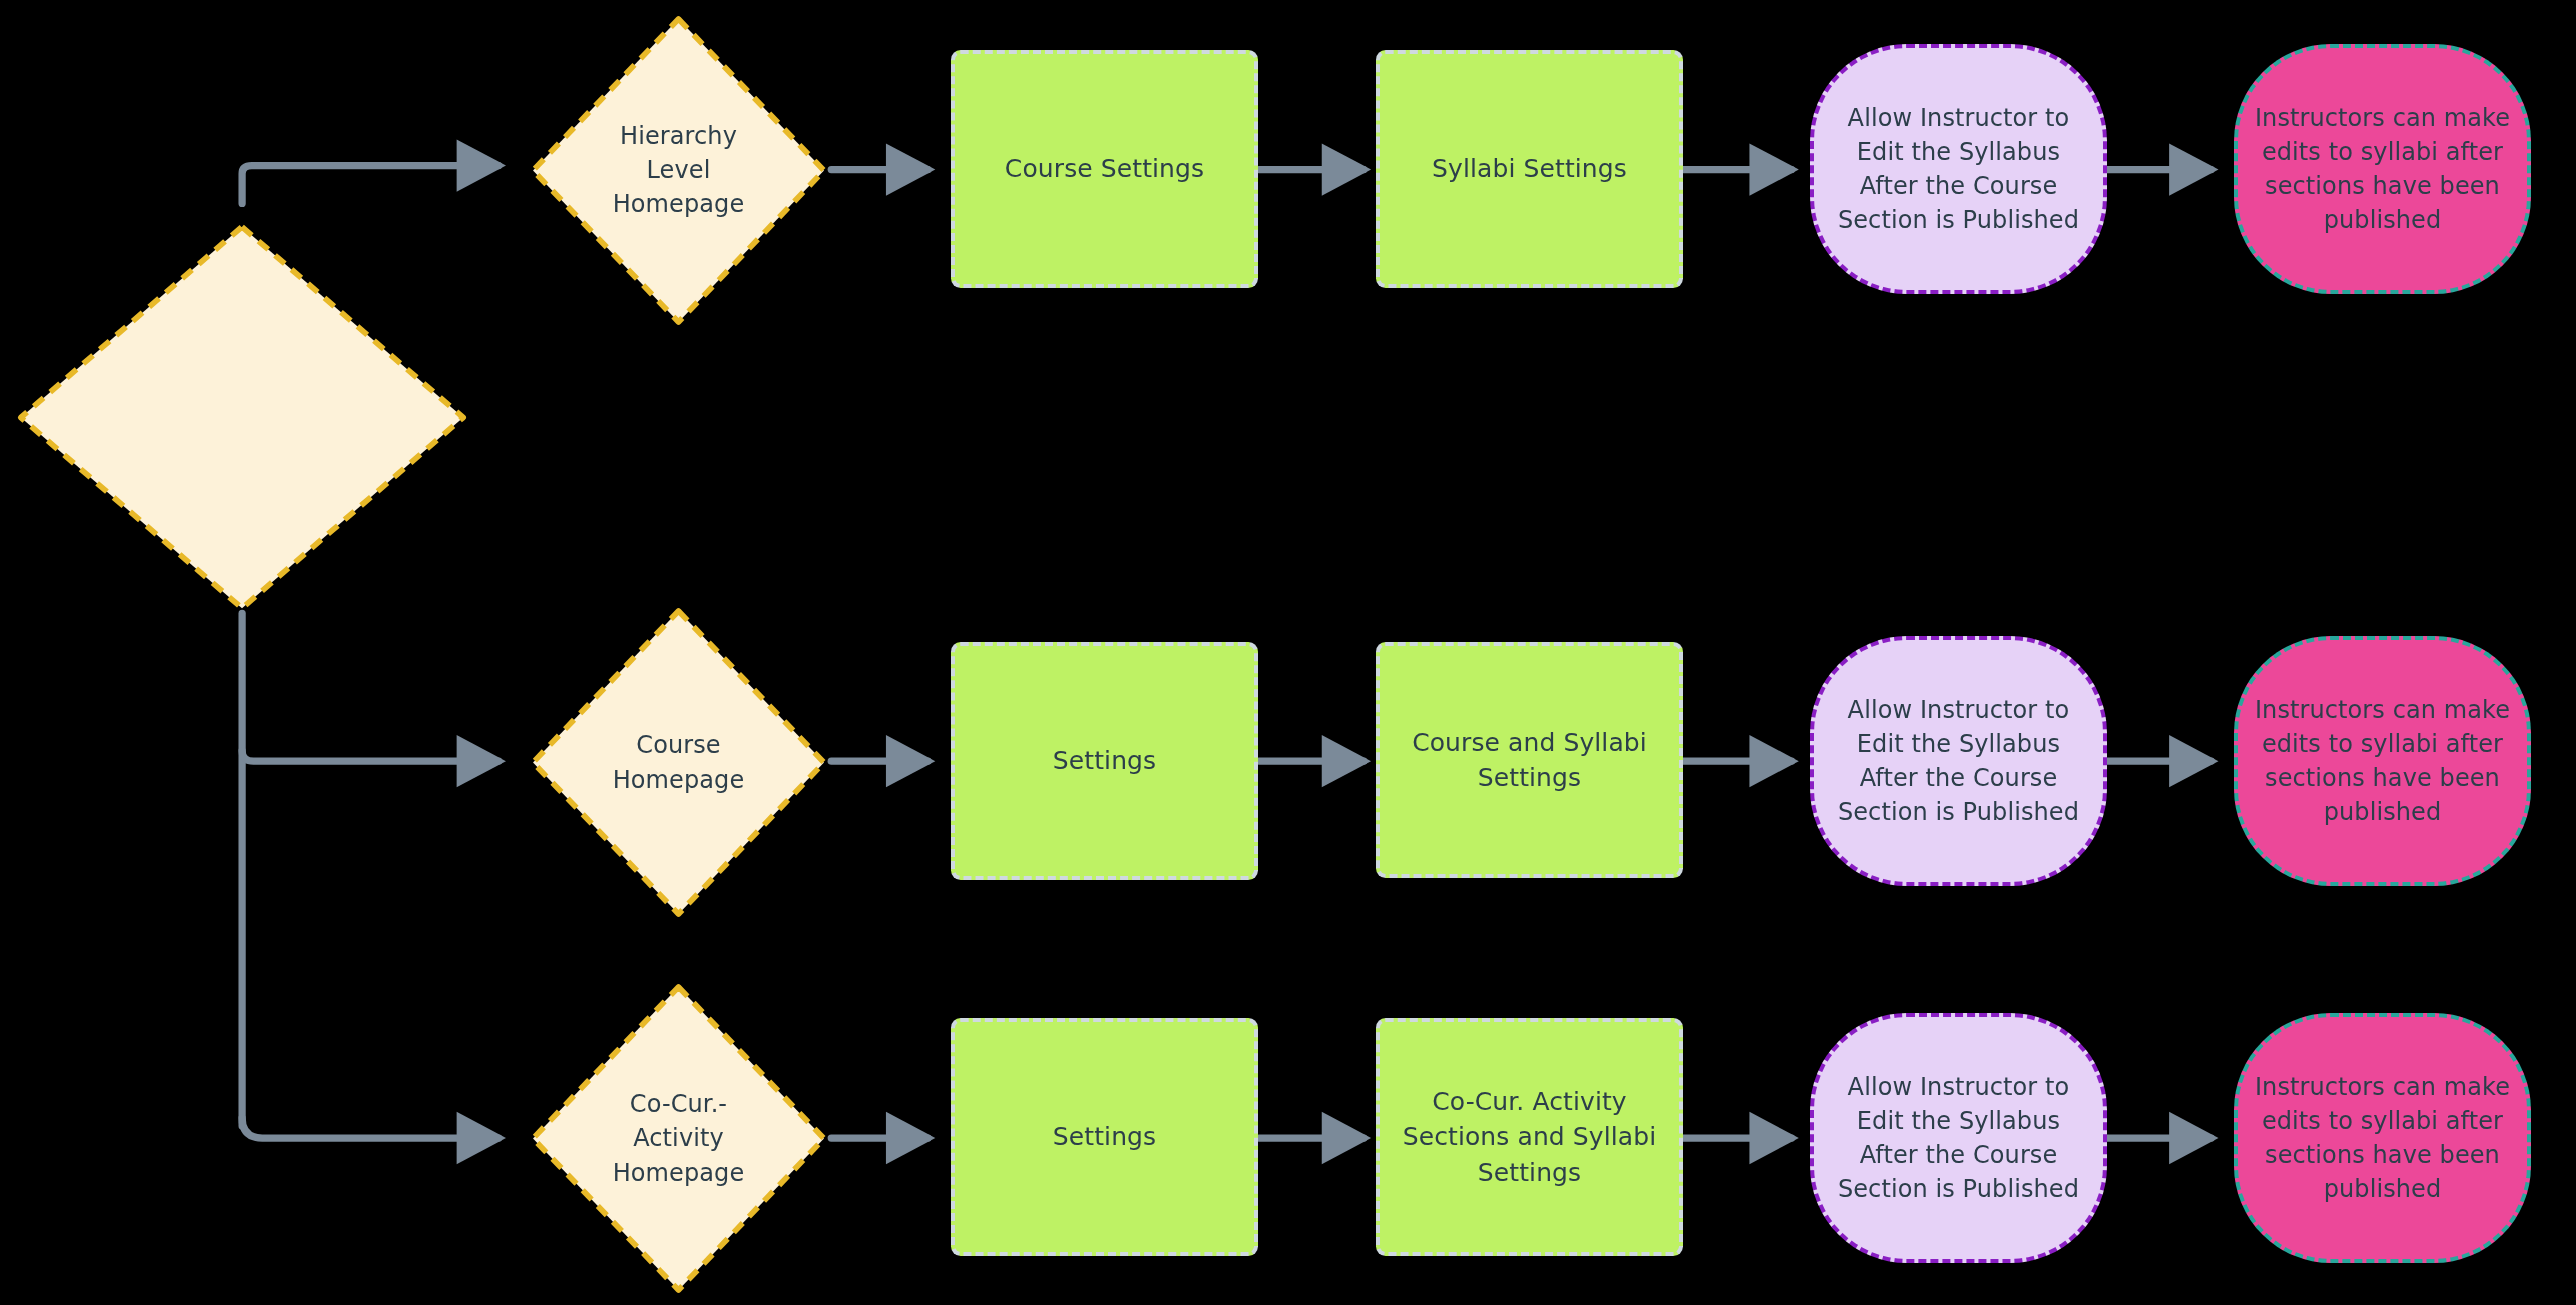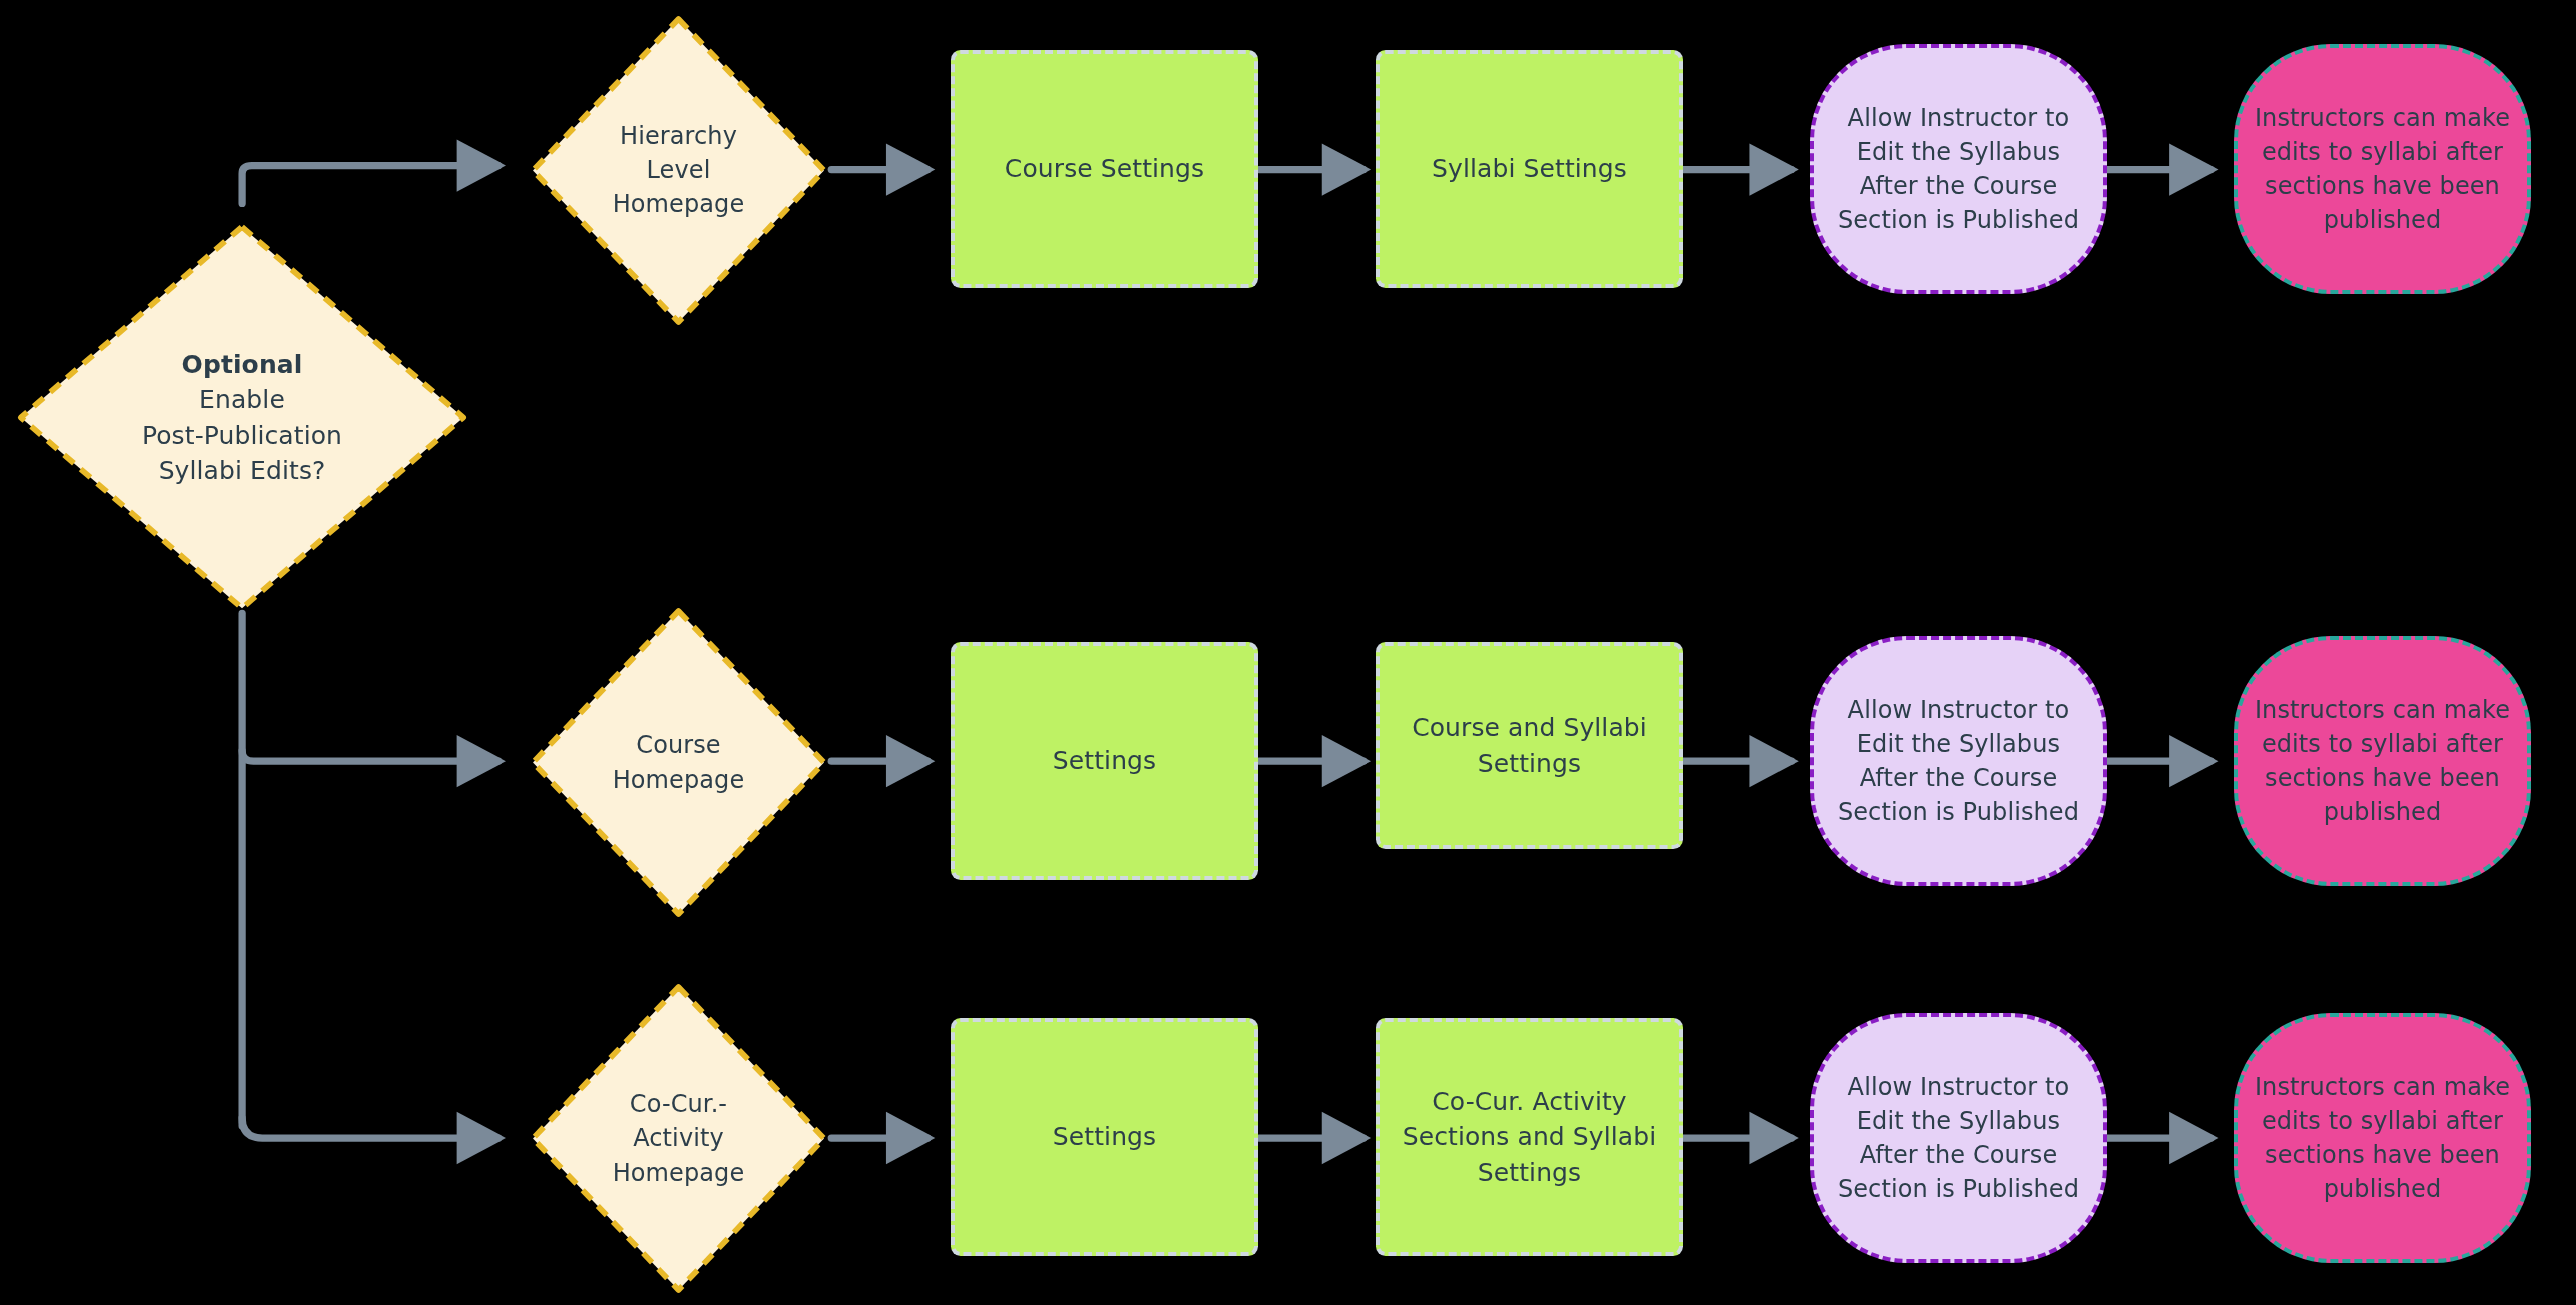--- a/index.html
+++ b/index.html
@@ -117,23 +117,20 @@
       <path d="M1560,1410 L1690,1410" marker-end="url(#ah)"></path>
       <path d="M2085,1410 L2220,1410" marker-end="url(#ah)"></path>
       <path d="M2610,1410 L2740,1410" marker-end="url(#ah)"></path>
     </g>
   </svg>
 
   <div class="node shape-diamond" style="left:16px; top:222px; width:452px; height:391px;">
     <svg class="diamond-bg" viewBox="0 0 560 485" preserveAspectRatio="none">
       <polygon points="280,6 554,242.5 280,479 6,242.5" fill="#fdf2d9" stroke="#e8b929" stroke-width="7" stroke-dasharray="16 11" stroke-linejoin="round"></polygon>
     </svg>
-    <div class="label" style="font-size:25px;"><span class="bold-line">Optional</span><br><span>Enable
-Post-Publication
-Syllabi Edits?</span></div>
   </div>
 
   <div class="node shape-diamond" style="left:529px; top:14.5px; width:299px; height:311px;">
     <svg class="diamond-bg" viewBox="0 0 370 385" preserveAspectRatio="none">
       <polygon points="185,5 365,192.5 185,380 5,192.5" fill="#fdf2d9" stroke="#e8b929" stroke-width="7" stroke-dasharray="16 11" stroke-linejoin="round"></polygon>
     </svg>
     <div class="label">Hierarchy
 Level
 Homepage</div>
   </div>
@@ -165,21 +162,21 @@
       <polygon points="185,5 365,192.5 185,380 5,192.5" fill="#fdf2d9" stroke="#e8b929" stroke-width="7" stroke-dasharray="16 11" stroke-linejoin="round"></polygon>
     </svg>
     <div class="label">Course
 Homepage</div>
   </div>
 
   <div class="node shape-rect" style="left:951px; top:642px; width:307px; height:238px;">
     <div class="label">Settings</div>
   </div>
 
-  <div class="node shape-rect" style="left:1376px; top:642px; width:307px; height:207px;">
+  <div class="node shape-rect" style="left:1376px; top:642px; width:307px; height:236px;">
     <div class="label">Course and Syllabi
 Settings</div>
   </div>
 
   <div class="node shape-stadium accent-purple" style="left:1810px; top:636px; width:297px; height:250px;">
     <div class="label">Allow Instructor to
 Edit the Syllabus
 After the Course
 Section is Published</div>
   </div>

